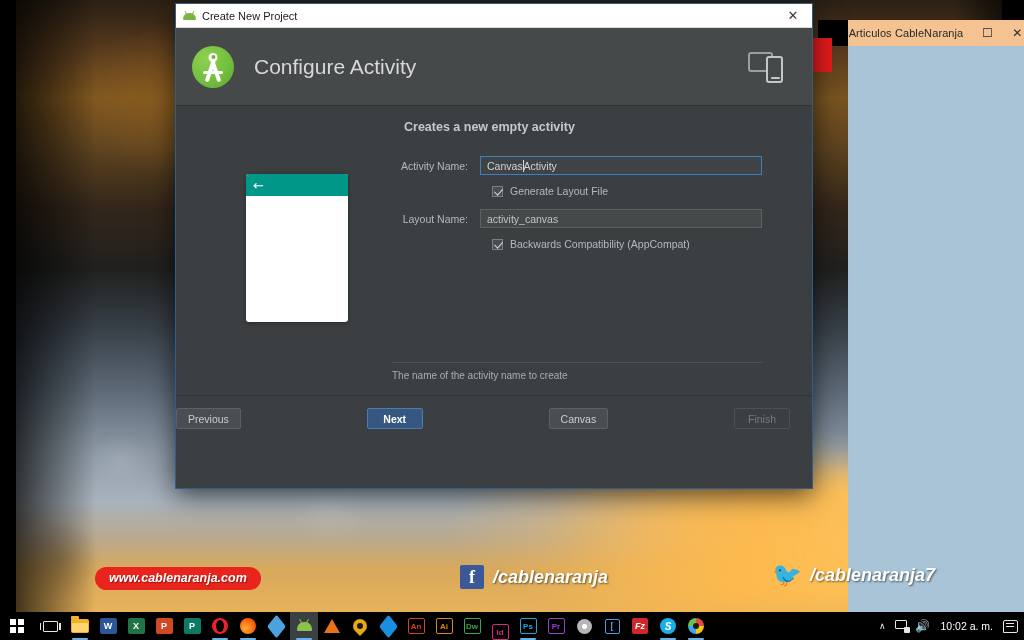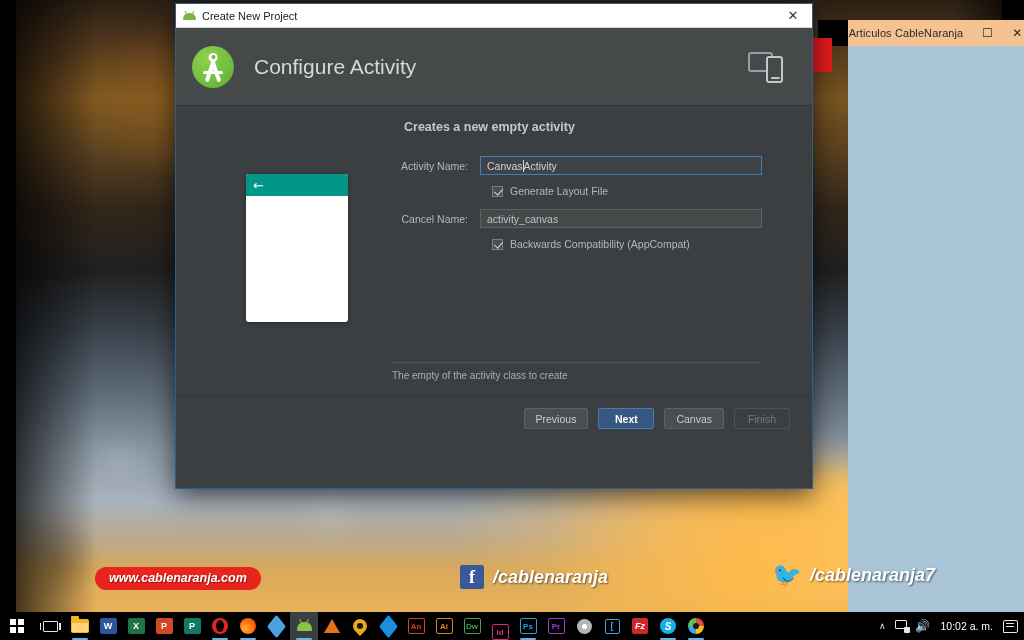--- a/index.html
+++ b/index.html
@@ -222,21 +222,21 @@
     background: #4f5355;
   }
   #hint-text {
     position: absolute; left: 216px; top: 264px;
     font-size: 10px; color: #a9adb0;
   }
 
   #dlg-footer {
     position: absolute; left: 0; bottom: 0; width: 100%; height: 46px;
     border-top: 1px solid #323537;
-    display: flex; align-items: center; justify-content: flex-end;
+    display: flex; align-items: center; justify-content: space-between;
     padding-right: 22px; gap: 10px;
     background: #3c3f41;
   }
   .dbtn {
     min-width: 56px; height: 21px; padding: 0 11px;
     background: #4a4e50; border: 1px solid #5c6164; border-radius: 2px;
     font-size: 10.5px; color: #c9cdcf;
     display: flex; align-items: center; justify-content: center;
   }
   .dbtn.primary { background: #365880; border: 1px solid #4a7cb0; color: #ffffff; font-weight: bold; }
@@ -416,32 +416,32 @@
               <span>Activity</span>
           </span>
         </div>
 
         <div class="crow">
           <span class="cbox checked"></span>
           <span class="clabel">Generate Layout File</span>
         </div>
 
         <div class="frow">
-          <span class="flabel">Cancel Name:</span>
+          <span class="flabel">Layout Name:</span>
           <span class="finput">activity_canvas</span>
         </div>
 
         <div class="crow">
           <span class="cbox checked"></span>
           <span class="clabel">Backwards Compatibility (AppCompat)</span>
         </div>
       </div>
 
       <div id="hint-sep"></div>
-      <div id="hint-text">The empty of the activity class to create</div>
+      <div id="hint-text">The name of the activity name to create</div>
 
       <div id="dlg-footer">
         <span class="dbtn">Previous</span>
         <span class="dbtn primary">Next</span>
         <span class="dbtn">Canvas</span>
         <span class="dbtn disabled">Finish</span>
       </div>
 
     </div>
   </div>

